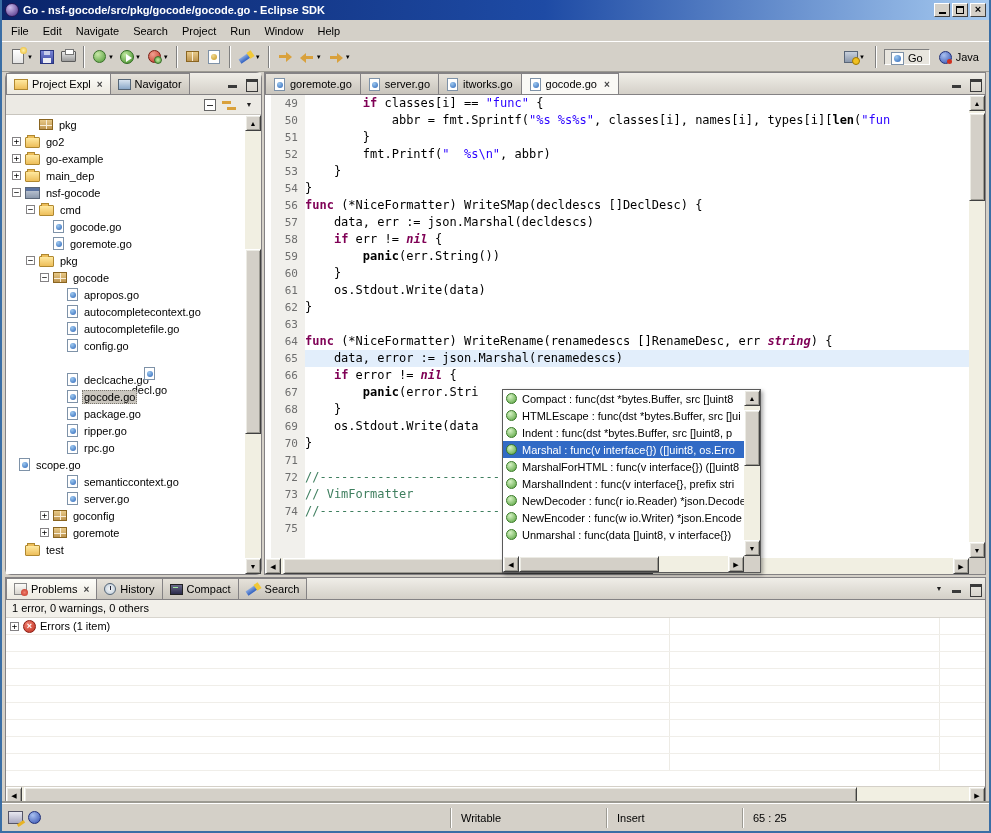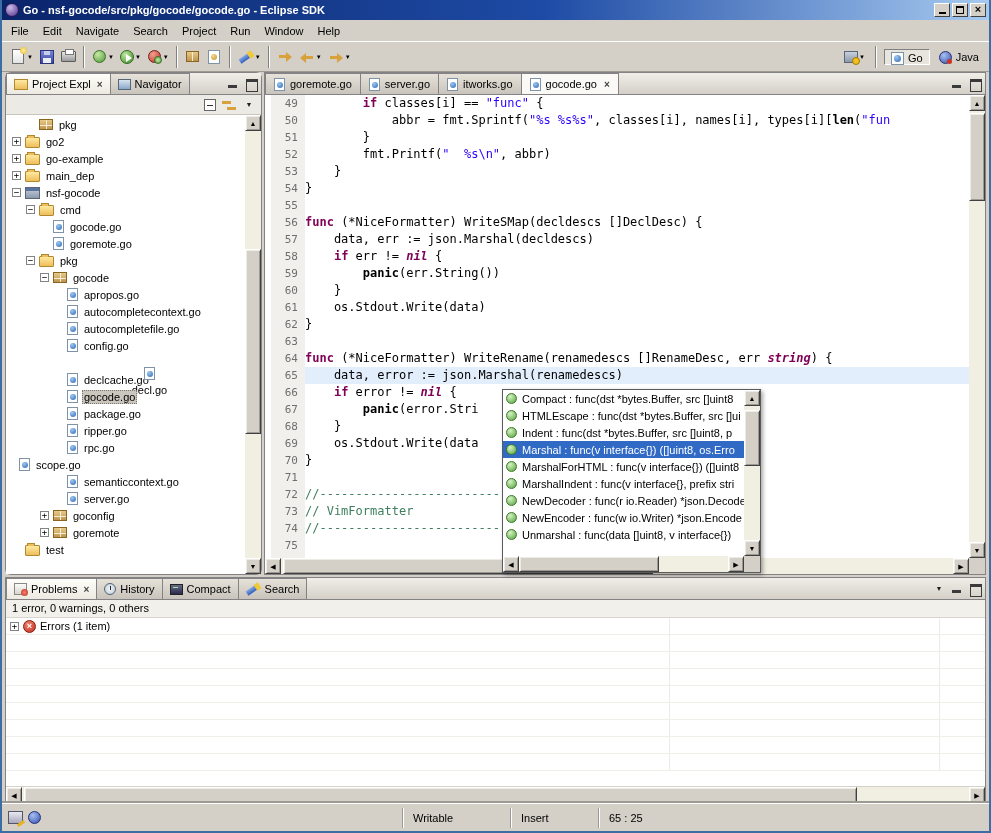--- a/index.html
+++ b/index.html
@@ -233,21 +233,21 @@
   
   .statusbar { position:absolute; left:0; right:0; top:803px; height:28px; background:#D4D0C8;
     border-top:1px solid #fff; box-shadow:0 -2px 0 #9C9A92; display:flex; align-items:center; }
   .sb-left { display:flex; align-items:center; gap:5px; padding:0 6px; }
   .ic-fastview { position:relative; width:15px; height:13px; background:linear-gradient(#E8E8F0,#A8A8C0); border:1px solid #556; }
   .ic-fastview::after { content:""; position:absolute; right:-3px; bottom:-2px; width:8px; height:3px;
     background:#E8B323; transform:rotate(-35deg); }
   .ic-javastat { position:relative; width:13px; height:13px; border-radius:50%;
     background:radial-gradient(circle at 35% 30%,#A8C0F0,#3450B0); border:1px solid #20307A; }
   .sb-cell { height:20px; display:flex; align-items:center; padding:0 10px;
-    border-left:1px solid #9C9A92; box-shadow:inset 1px 0 0 #fff; white-space:nowrap; }
+    border-left:1px solid #9C9A92; box-shadow:inset 1px 0 0 #fff; white-space:nowrap;margin-left:48px; }
   .sb-spacer { width:355px; }
   .cell-writable { width:108px; }
   .cell-insert { width:88px; }
   .cell-pos { width:92px; }
 </style>
 </head>
 <body>
 
 <div class="window">
 
@@ -532,21 +532,20 @@
       </span>
     </div>
     <div class="editor-body">
       <div class="code-wrap">
           <div class="code-row"><span class="ln">49</span><span class="code-text"><span class="tk-p">        </span><span class="tk-k">if</span><span class="tk-p"> classes[i] == </span><span class="tk-s">"func"</span><span class="tk-p"> {</span></span></div>
           <div class="code-row"><span class="ln">50</span><span class="code-text"><span class="tk-p">            abbr = fmt.Sprintf(</span><span class="tk-s">"%s %s%s"</span><span class="tk-p">, classes[i], names[i], types[i][</span><span class="tk-b">len</span><span class="tk-p">(</span><span class="tk-s">"fun</span></span></div>
           <div class="code-row"><span class="ln">51</span><span class="code-text"><span class="tk-p">        }</span></span></div>
           <div class="code-row"><span class="ln">52</span><span class="code-text"><span class="tk-p">        fmt.Printf(</span><span class="tk-s">"  %s\n"</span><span class="tk-p">, abbr)</span></span></div>
           <div class="code-row"><span class="ln">53</span><span class="code-text"><span class="tk-p">    }</span></span></div>
           <div class="code-row"><span class="ln">54</span><span class="code-text"><span class="tk-p">}</span></span></div>
-          <div class="code-row"><span class="ln">55</span><span class="code-text"></span></div>
           <div class="code-row"><span class="ln">56</span><span class="code-text"><span class="tk-k">func</span><span class="tk-p"> (*NiceFormatter) WriteSMap(decldescs []DeclDesc) {</span></span></div>
           <div class="code-row"><span class="ln">57</span><span class="code-text"><span class="tk-p">    data, err := json.Marshal(decldescs)</span></span></div>
           <div class="code-row"><span class="ln">58</span><span class="code-text"><span class="tk-p">    </span><span class="tk-k">if</span><span class="tk-p"> err != </span><span class="tk-i">nil</span><span class="tk-p"> {</span></span></div>
           <div class="code-row"><span class="ln">59</span><span class="code-text"><span class="tk-p">        </span><span class="tk-b">panic</span><span class="tk-p">(err.String())</span></span></div>
           <div class="code-row"><span class="ln">60</span><span class="code-text"><span class="tk-p">    }</span></span></div>
           <div class="code-row"><span class="ln">61</span><span class="code-text"><span class="tk-p">    os.Stdout.Write(data)</span></span></div>
           <div class="code-row"><span class="ln">62</span><span class="code-text"><span class="tk-p">}</span></span></div>
           <div class="code-row"><span class="ln">63</span><span class="code-text"></span></div>
           <div class="code-row"><span class="ln">64</span><span class="code-text"><span class="tk-k">func</span><span class="tk-p"> (*NiceFormatter) WriteRename(renamedescs []RenameDesc, err </span><span class="tk-i">string</span><span class="tk-p">) {</span></span></div>
           <div class="code-row cur"><span class="ln">65</span><span class="code-text"><span class="tk-p">    data, error := json.Marshal(renamedescs)</span></span></div>

